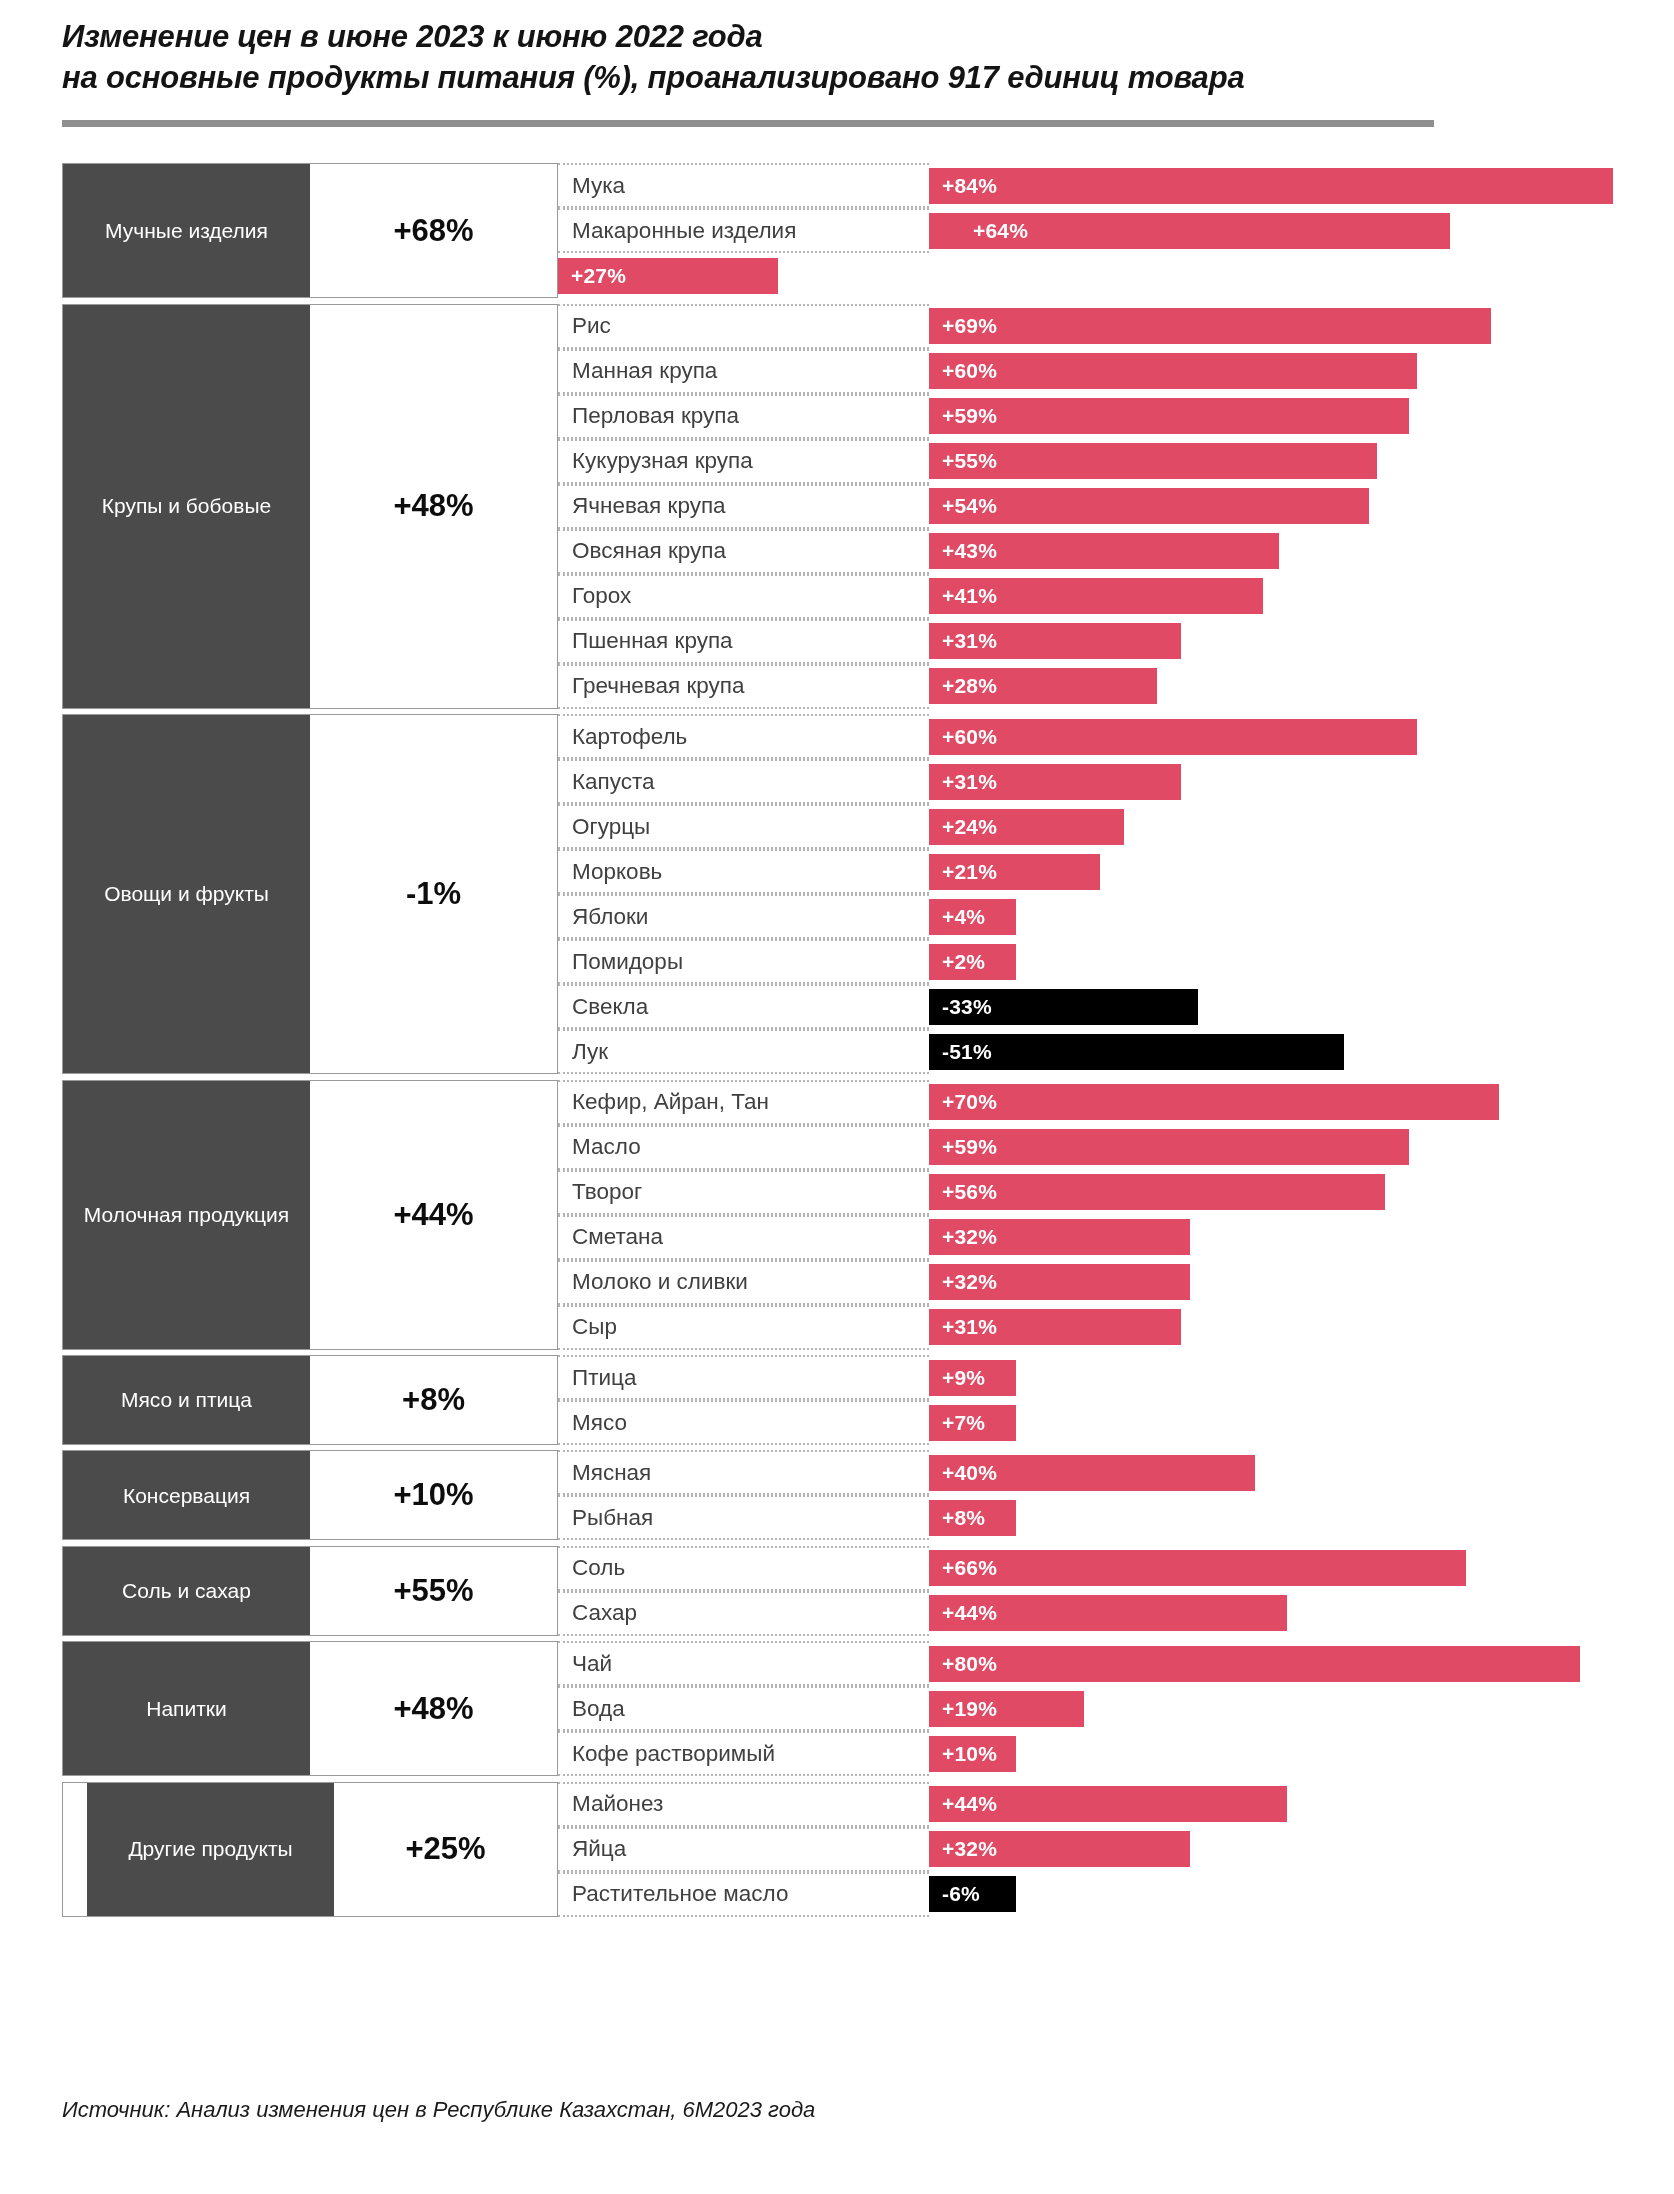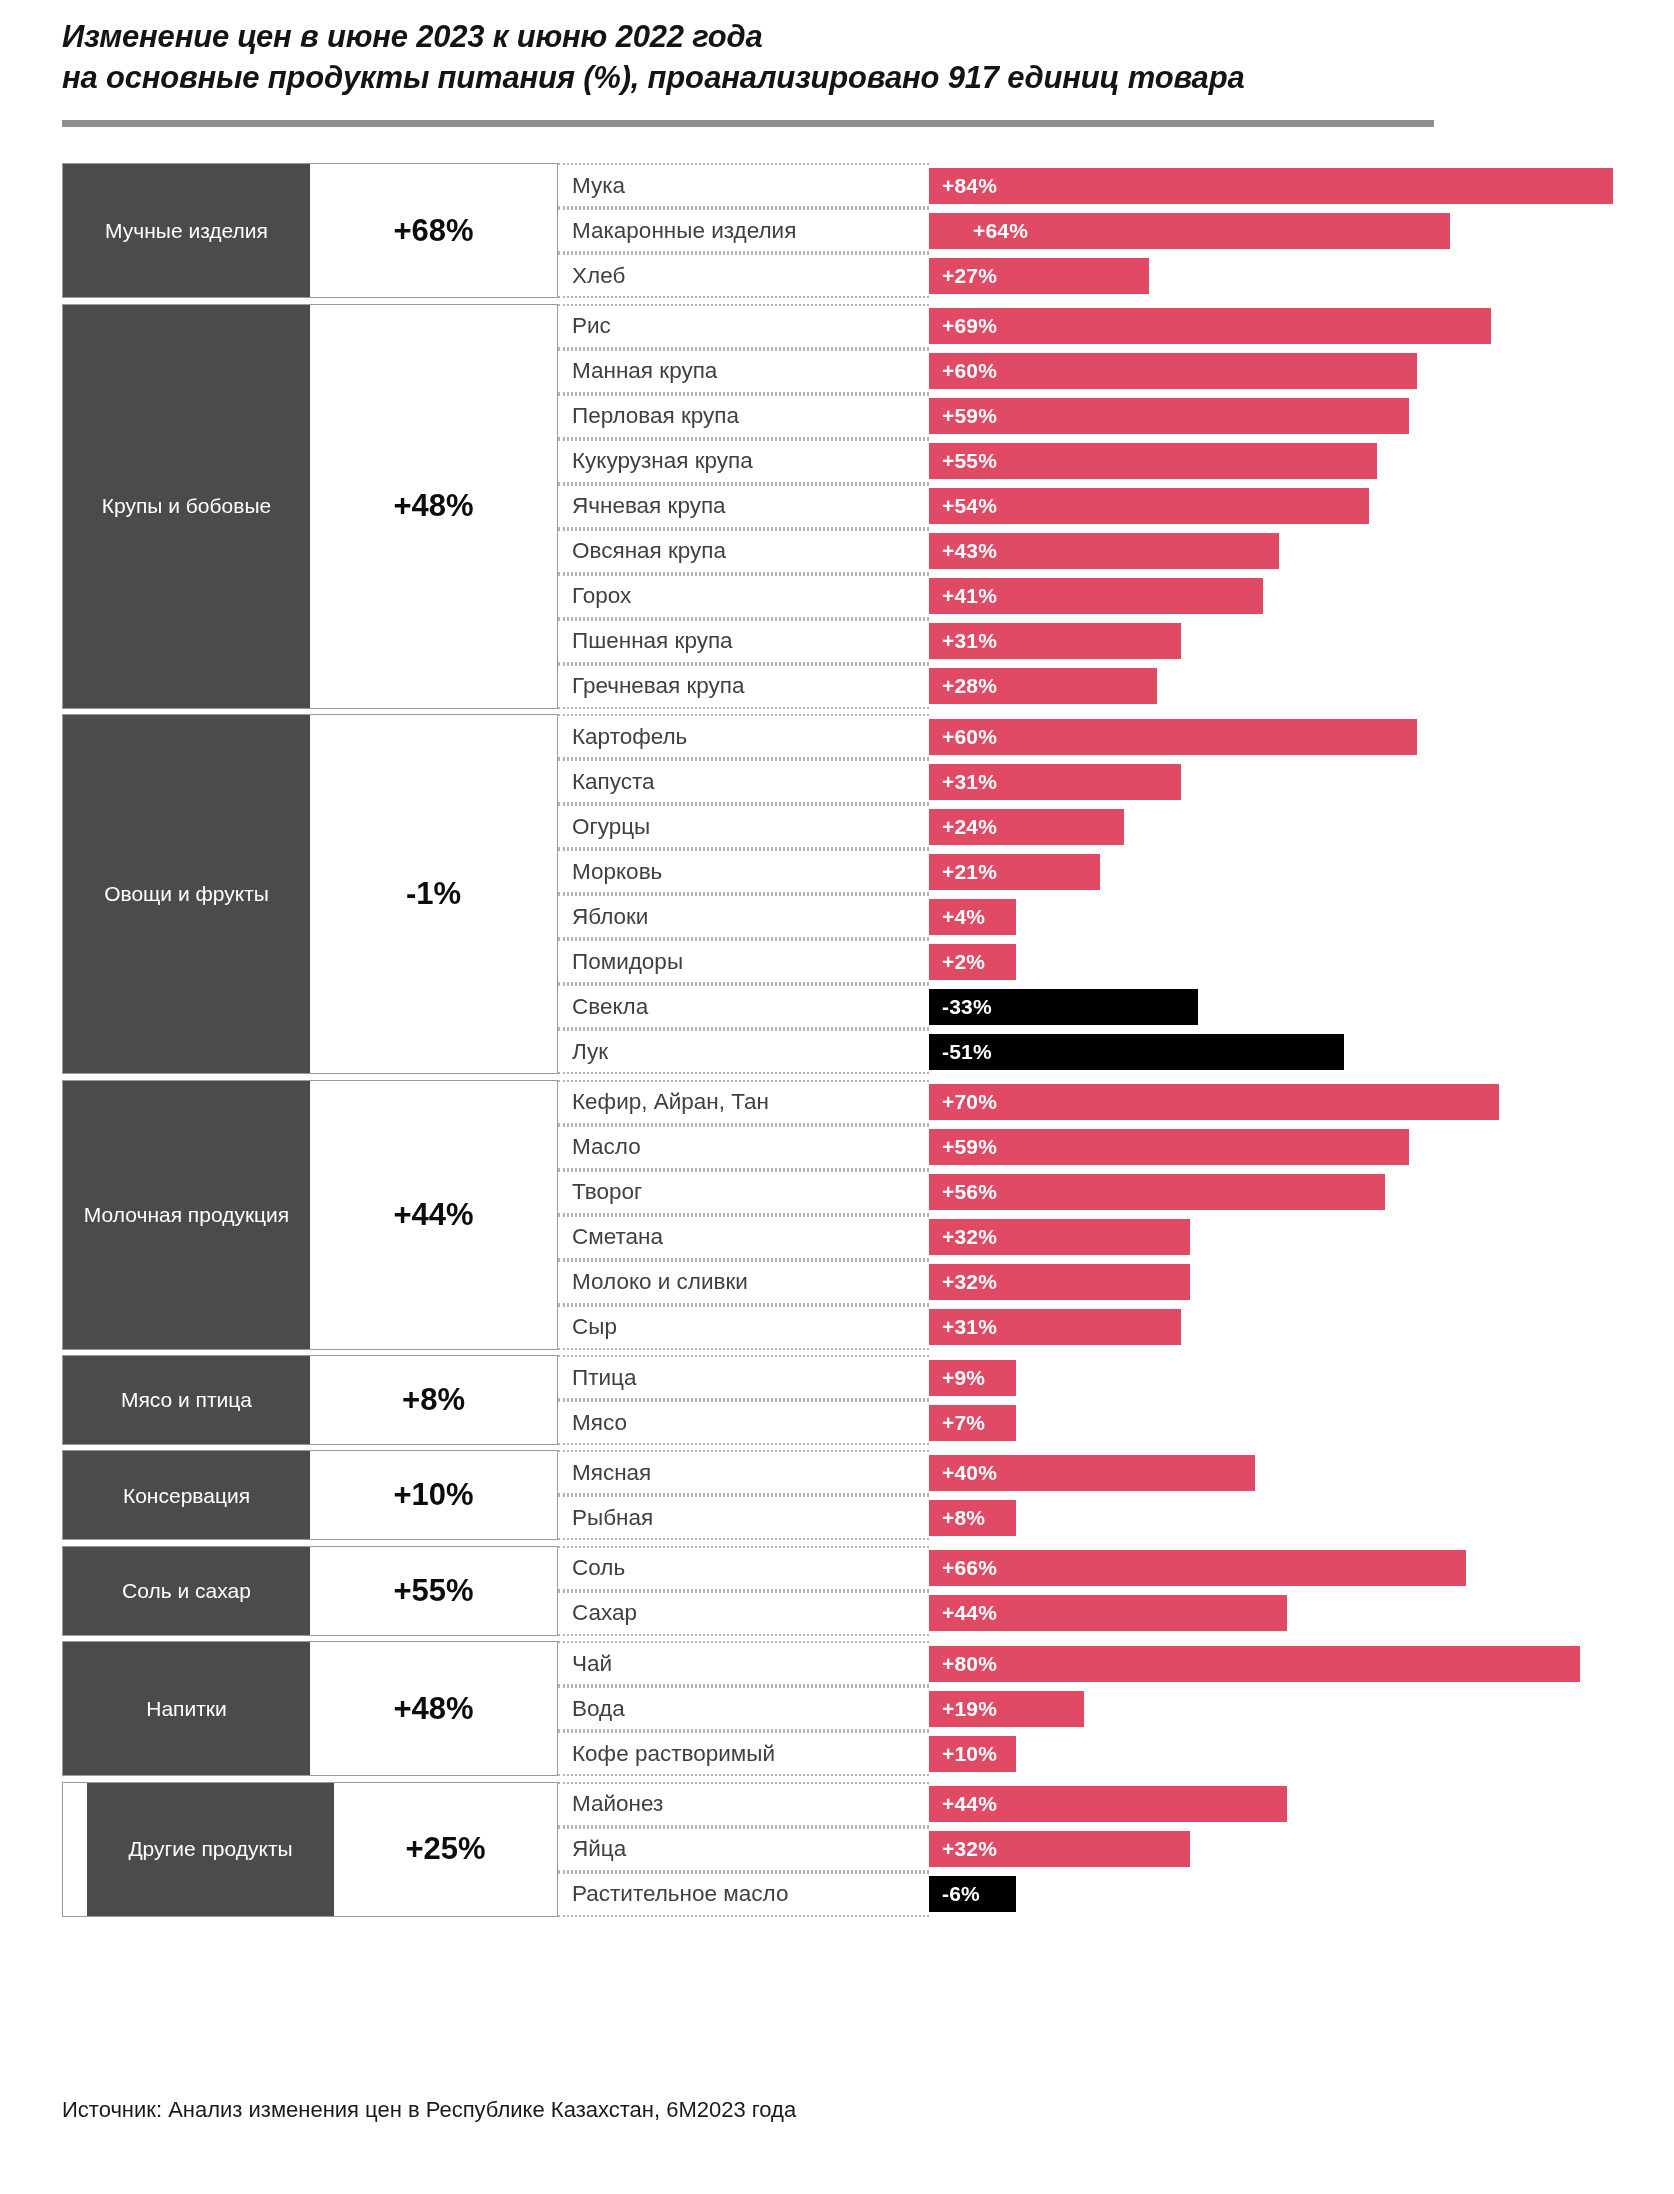--- a/index.html
+++ b/index.html
@@ -194,21 +194,20 @@
               <div class="bar pos" style="width: 684px;">+84%</div>
             </div>
           </div>
           <div class="item-row" style="height: 45px;">
             <div class="item-label">Макаронные изделия</div>
             <div class="item-bar-wrap">
               <div class="bar pos" style="width: 521px; padding-left: 44px;">+64%</div>
             </div>
           </div>
           <div class="item-row" style="height: 45px;">
-            <div class="item-label">Хлеб</div>
             <div class="item-bar-wrap">
               <div class="bar pos" style="width: 220px;">+27%</div>
             </div>
           </div>
         </div>
         <div style="height: 405px; margin-bottom: 5.4px; box-sizing: border-box;">
           <div class="item-row" style="height: 45px;">
             <div class="item-label">Рис</div>
             <div class="item-bar-wrap">
               <div class="bar pos" style="width: 562px;">+69%</div>
@@ -430,17 +429,17 @@
             <div class="item-label">Растительное масло</div>
             <div class="item-bar-wrap">
               <div class="bar neg" style="width: 87px;">-6%</div>
             </div>
           </div>
         </div>
       </div>
   </div>
 
   <div class="footer" style="position:absolute; left:62px; bottom:71px;">
-    <div style="font-size:22px; color:#1a1a1a;">Источник: Анализ изменения цен в Республике Казахстан, 6М2023 года</div>
+    <div style="font-style:italic; font-size:22px; color:#1a1a1a;">Источник: Анализ изменения цен в Республике Казахстан, 6М2023 года</div>
   </div>
 
 </div>
 
 
 </body></html>

